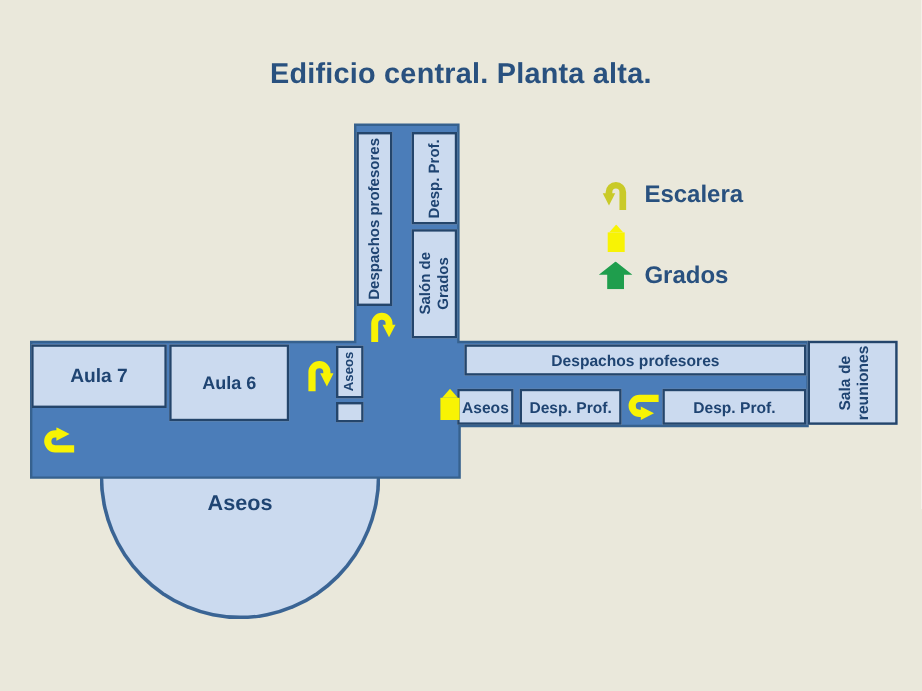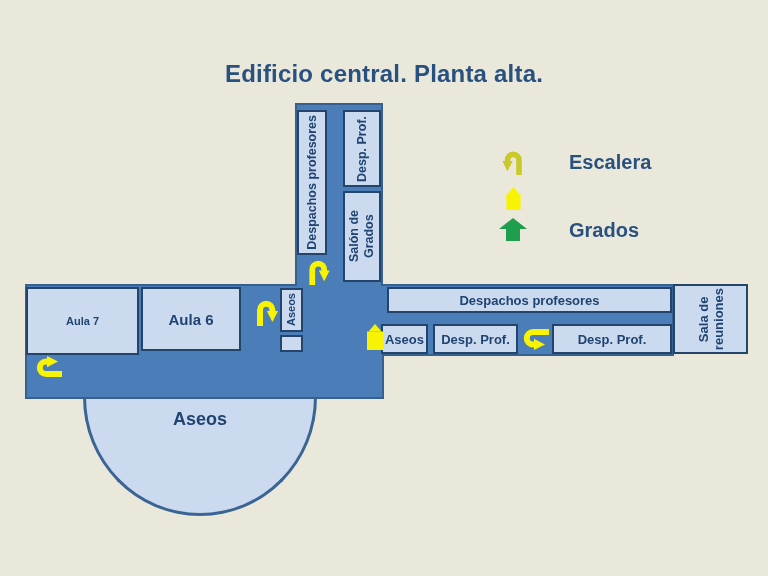--- a/index.html
+++ b/index.html
@@ -14,21 +14,21 @@
     --plan-yellow:#f8f304;
     --entrance-green:#1f9e4d;
   }
   html,body{margin:0;padding:0;}
   body{font-family:"Liberation Sans",sans-serif;}
   .stage{
     position:relative;width:768px;height:576px;overflow:hidden;
     background:var(--background);
   }
   .title{
-    position:absolute;left:0;top:60px;width:768px;text-align:center;
+    position:absolute;left:0;top:48px;width:768px;text-align:center;
     font-size:24px;font-weight:bold;color:var(--title-text);letter-spacing:.2px;
   }
   svg{display:block;}
   .abs{position:absolute;}
   .room{
     position:absolute;box-sizing:border-box;
     background:var(--room-fill);border:2px solid var(--room-border);
     color:var(--room-text);font-weight:bold;
     display:flex;align-items:center;justify-content:center;text-align:center;
   }
@@ -38,21 +38,20 @@
   }
   .yellow{color:var(--plan-yellow);}
   .legend-yellow{color:var(--legend-yellow);}
   .green{color:var(--entrance-green);}
   .flip{transform:scaleX(-1);}
   .rotccw{transform:rotate(-90deg);}
   .rotccw-flip{transform:rotate(-90deg) scaleX(-1);}
   .legend-label{
     position:absolute;left:537px;font-size:20px;font-weight:bold;
     color:var(--title-text);
-    margin-left:32px;
   }
   .aula-magna{
     position:absolute;left:83px;top:396px;width:234px;height:120px;
     box-sizing:border-box;background:var(--room-fill);
     border:3px solid #3a6494;border-top:none;
     border-radius:0 0 118px 118px / 0 0 120px 120px;
     color:var(--room-text);font-weight:bold;font-size:18px;line-height:22px;
     text-align:center;padding-top:12px;z-index:0;
   }
   .corridor-svg{position:absolute;left:0;top:0;z-index:1;}
@@ -107,21 +106,21 @@
     <span class="vtext">Despachos profesores</span>
   </div>
   <div class="room" style="left:343px;top:110px;width:38px;height:77px;font-size:12.5px">
     <span class="vtext">Desp. Prof.</span>
   </div>
   <div class="room" style="left:343px;top:191px;width:38px;height:91px;font-size:12.5px">
     <span class="vtext"><span>Salón de</span>
 <span>Grados</span></span>
   </div>
 
-  <div class="room" style="left:26px;top:287px;width:113px;height:68px;font-size:11px">
+  <div class="room" style="left:26px;top:287px;width:113px;height:53px;font-size:16px">
     <span>Aula 7</span>
   </div>
   <div class="room" style="left:141px;top:287px;width:100px;height:64px;font-size:15px">
     <span>Aula 6</span>
   </div>
   <div class="room" style="left:280px;top:288px;width:23px;height:44px;font-size:11px">
     <span class="vtext">Aseos</span>
   </div>
   <div class="room" style="left:280px;top:335px;width:23px;height:17px"></div>
 

